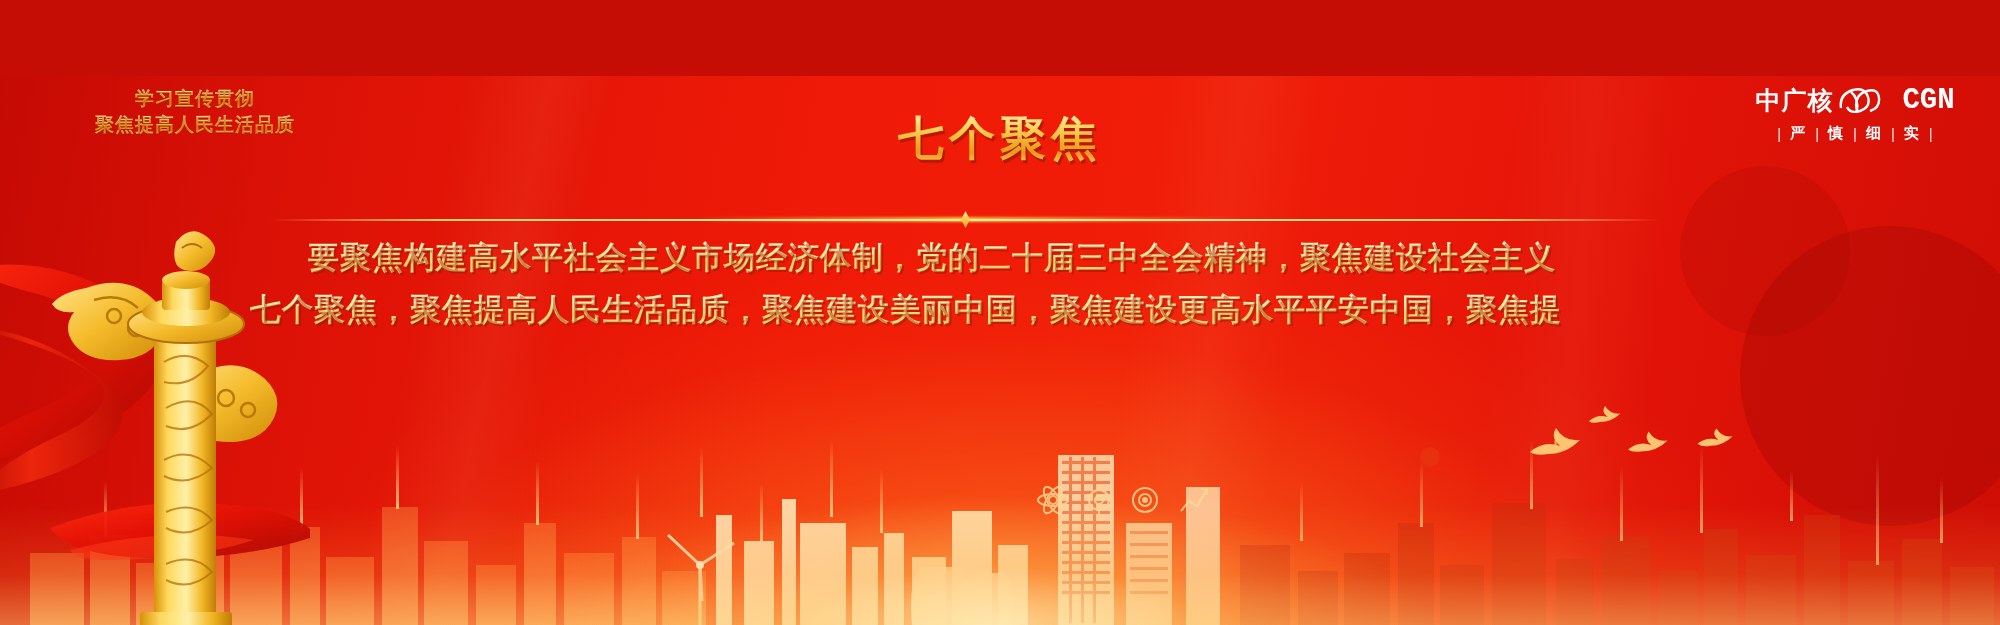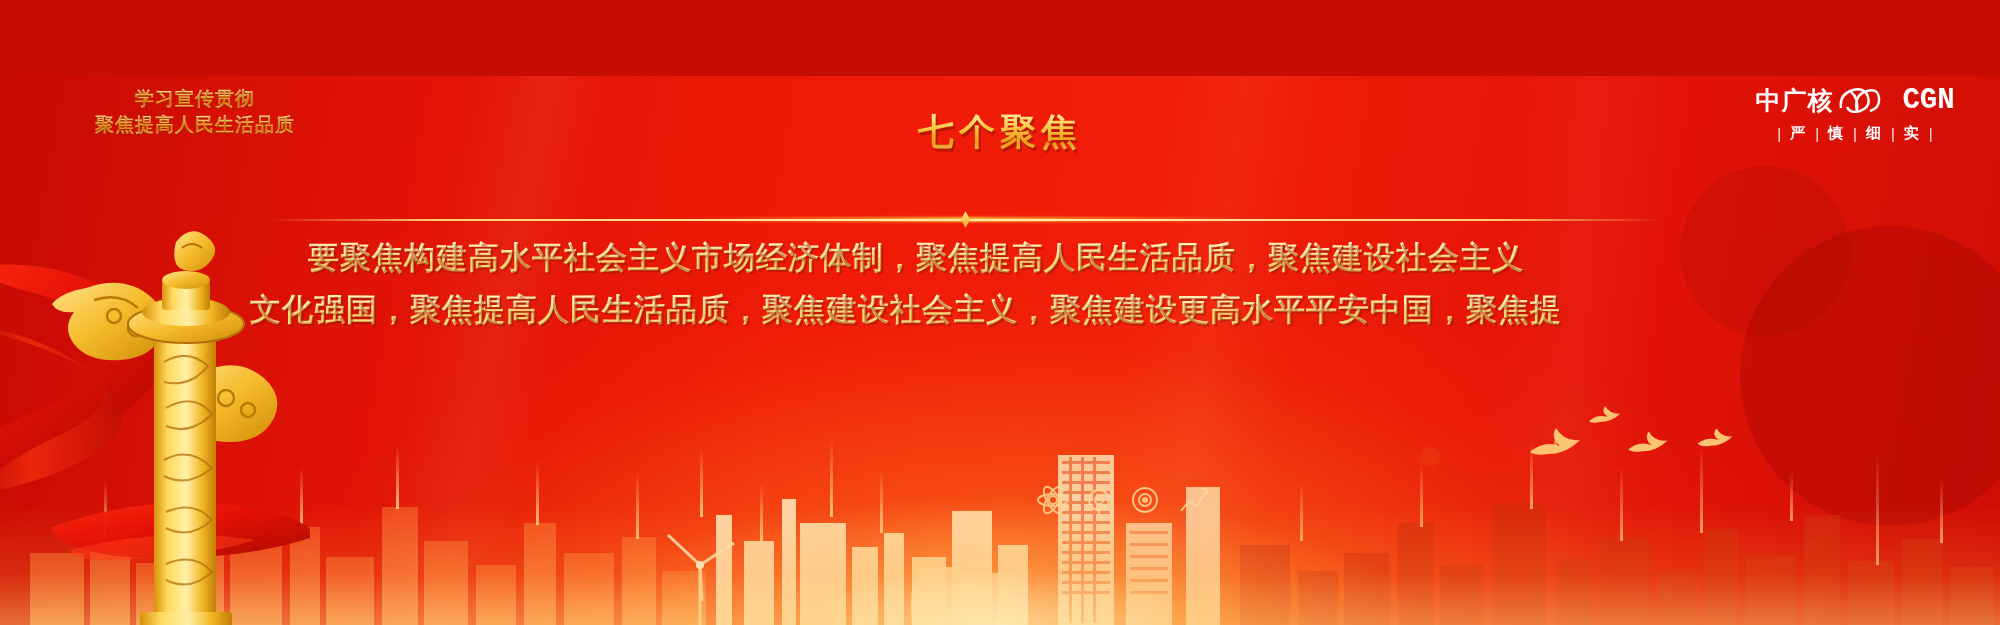--- a/index.html
+++ b/index.html
@@ -66,21 +66,21 @@
   
   .left-head { position:absolute; left:70px; top:86px; width:250px;
                text-align:center; line-height:1.38; z-index:30; }
   .left-head .ln { font-size:19px; font-weight:bold; letter-spacing:1px;
       background:linear-gradient(to bottom,#ffe9a8 0%,#ffd257 38%,#f5ae1f 62%,#ffe39a 100%);
       -webkit-background-clip:text; background-clip:text; color:transparent;
       text-shadow:0 1px 0 rgba(120,25,0,.35); white-space:nowrap; }
 
   
   .title { position:absolute; left:0; right:0; top:108px; text-align:center; z-index:30; }
-  .title .t { display:inline-block; font-size:36px; font-weight:bold; letter-spacing:5px;
+  .title .t { display:inline-block; font-size:46px; font-weight:bold; letter-spacing:5px;
       background:linear-gradient(to bottom,#fff0bd 0%,#ffd85f 30%,#f0b02a 55%,
                                  #e79b16 72%,#ffe08a 100%);
       -webkit-background-clip:text; background-clip:text; color:transparent;
       filter:drop-shadow(2px 3px 0 rgba(120,20,0,.45)); }
 
   
   .divider { position:absolute; left:270px; top:217px; width:1390px; height:5px; z-index:30; }
   .divider .bar { position:absolute; left:0; top:2px; width:100%; height:1.6px;
       background:linear-gradient(to right, rgba(255,210,90,0) 0%, #f8d070 12%,
         #ffe8a8 42%, #ffe8a8 58%, #f8d070 88%, rgba(255,210,90,0) 100%); }
@@ -402,22 +402,22 @@
     <span class="t">七个聚焦</span>
   </div>
 
   <div class="divider">
     <div class="glow"></div>
     <div class="bar"></div>
     <div class="dia"></div>
   </div>
 
   <div class="body-copy">
-    <span class="bl l1">要聚焦构建高水平社会主义市场经济体制，聚焦提高人民生活品质，聚焦建设社会主义</span>
-    <span class="bl l2">文化强国，聚焦提高人民生活品质，聚焦建设社会主义，聚焦建设更高水平平安中国，聚焦提</span>
+    <span class="bl l1">要聚焦构建高水平社会主义市场经济体制，党的二十届三中全会精神，聚焦建设社会主义</span>
+    <span class="bl l2">七个聚焦，聚焦提高人民生活品质，聚焦建设美丽中国，聚焦建设更高水平平安中国，聚焦提</span>
   </div>
 
   <div class="logo">
     <div class="logo-row">
       <span class="logo-cn">中广核</span>
       <svg class="logo-mark" viewBox="0 0 46 30">
         <g fill="none" stroke="#ffffff" stroke-width="2.4">
           <path d="M6 22 q-2 -14 12 -18 q12 -3 15 7 q3 10 -8 14 q-10 3 -13 -4"></path>
           <path d="M22 25 q-4 -16 10 -20 q11 -3 12 7 q1 10 -9 13"></path>
         </g>

